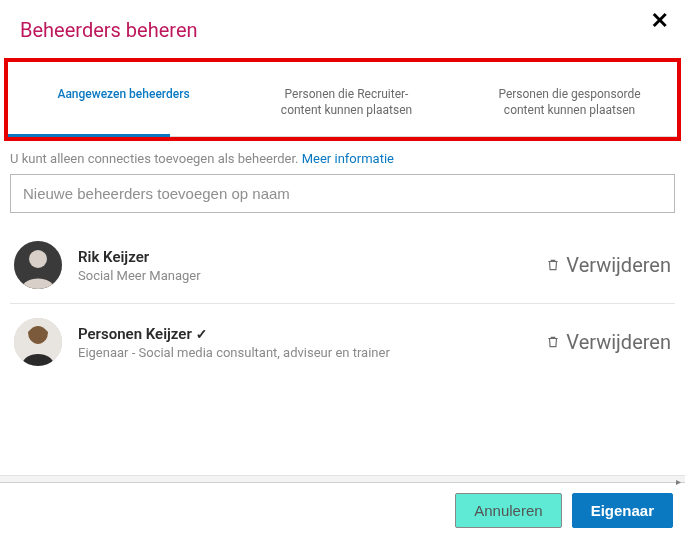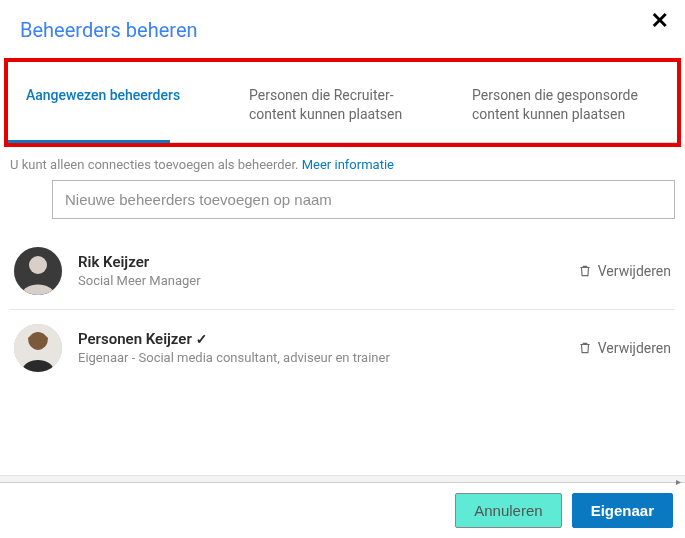--- a/index.html
+++ b/index.html
@@ -12,21 +12,21 @@
     position: relative;
     overflow: hidden;
   }
   .dialog-header {
     padding: 18px 20px 10px 20px;
     position: relative;
   }
   .dialog-title {
     font-size: 20px;
     font-weight: 400;
-    color: #3b82f6;
+    color: #be185d;
   }
   .close-btn {
     position: absolute;
     top: 10px;
     right: 16px;
     font-size: 22px;
     font-weight: 700;
     cursor: pointer;
     color: #000;
     line-height: 1;
@@ -35,23 +35,23 @@
     border: 4px solid #e60000;
     margin: 6px 4px 0 4px;
   }
   .tabs {
     display: flex;
     border-bottom: 1px solid #d9d9d9;
     background: #fff;
   }
   .tab {
     flex: 1;
-    text-align: left;
+    text-align: center;
     padding: 24px 10px 18px 18px;
-    font-size: 14px;
+    font-size: 12px;
     color: #6b6b6b;
     cursor: pointer;
     position: relative;
     line-height: 1.35;
   }
   .tab.active {
     color: #0a79c2;
     font-weight: 500;
   }
   .tab.active::after {
@@ -70,21 +70,20 @@
     font-size: 13px;
     color: #8a8a8a;
   }
   .helper a {
     color: #0a79c2;
     text-decoration: none;
     cursor: pointer;
   }
   .search-wrap {
     padding: 0 10px 14px 10px;
-    margin-left: 42px;
   }
   .search-input {
     width: 100%;
     border: 1px solid #b8b8b8;
     padding: 10px 12px;
     font-size: 15px;
     color: #333;
     outline: none;
   }
   .search-input::placeholder { color: #8f8f8f; }
@@ -120,21 +119,21 @@
   .admin-title {
     font-size: 13px;
     color: #8a8a8a;
     margin-top: 2px;
   }
   .remove-btn {
     display: flex;
     align-items: center;
     gap: 6px;
     color: #6b6b6b;
-    font-size: 14px;
+    font-size: 20px;
     cursor: pointer;
   }
   .remove-btn svg { width: 14px; height: 14px; }
   .check-icon { color: #2b2b2b; font-weight: 700; font-size: 14px; }
   .footer {
     position: absolute;
     bottom: 0;
     left: 0;
     right: 0;
     border-top: 1px solid #d0d0d0;

